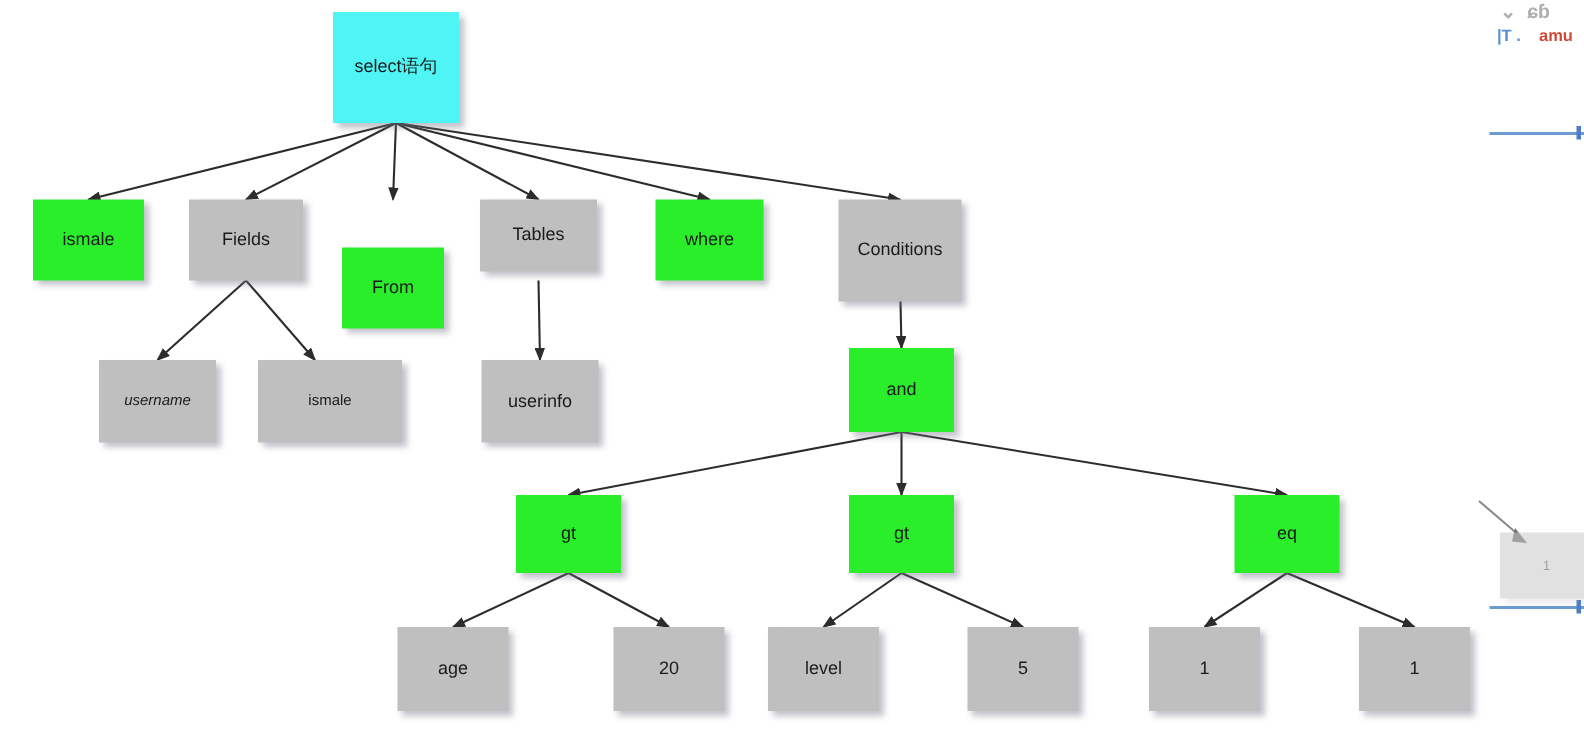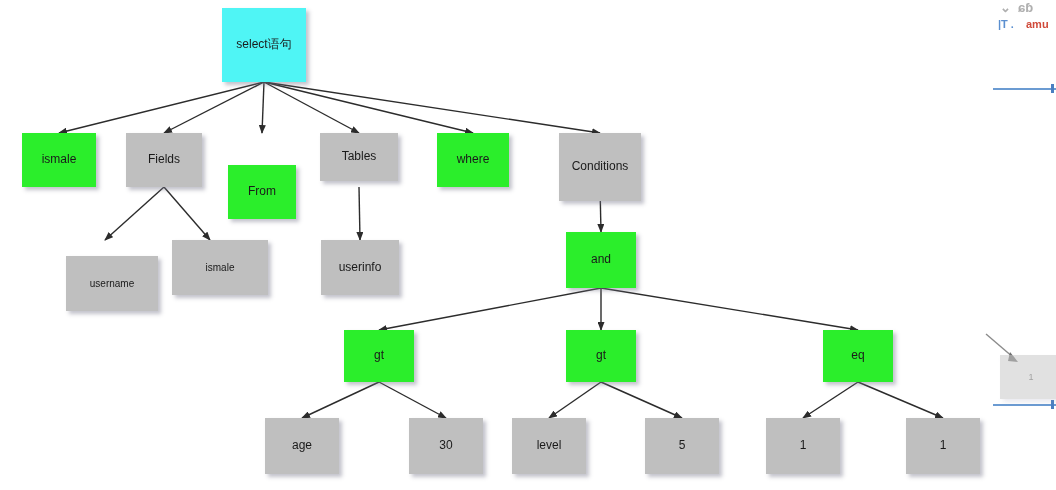--- a/index.html
+++ b/index.html
@@ -132,21 +132,21 @@
       </div>
       <div class="node n-gray sz-md" style="left: 320px; top: 133px; width: 78px; height: 48px;">
         <span>Tables</span>
       </div>
       <div class="node n-green sz-md" style="left: 437px; top: 133px; width: 72px; height: 54px;">
         <span>where</span>
       </div>
       <div class="node n-gray sz-md" style="left: 559px; top: 133px; width: 82px; height: 68px;">
         <span>Conditions</span>
       </div>
-      <div class="node n-gray sz-sm" style="left: 66px; top: 256px; width: 92px; height: 55px;">
+      <div class="node n-gray sz-sm" style="left: 66px; top: 240px; width: 78px; height: 55px; font-style: italic;">
         <span>username</span>
       </div>
       <div class="node n-gray sz-sm" style="left: 172px; top: 240px; width: 96px; height: 55px;">
         <span>ismale</span>
       </div>
       <div class="node n-gray sz-md" style="left: 321px; top: 240px; width: 78px; height: 55px;">
         <span>userinfo</span>
       </div>
       <div class="node n-green sz-md" style="left: 566px; top: 232px; width: 70px; height: 56px;">
         <span>and</span>
@@ -157,21 +157,21 @@
       <div class="node n-green sz-md" style="left: 566px; top: 330px; width: 70px; height: 52px;">
         <span>gt</span>
       </div>
       <div class="node n-green sz-md" style="left: 823px; top: 330px; width: 70px; height: 52px;">
         <span>eq</span>
       </div>
       <div class="node n-gray sz-md" style="left: 265px; top: 418px; width: 74px; height: 56px;">
         <span>age</span>
       </div>
       <div class="node n-gray sz-md" style="left: 409px; top: 418px; width: 74px; height: 56px;">
-        <span>30</span>
+        <span>20</span>
       </div>
       <div class="node n-gray sz-md" style="left: 512px; top: 418px; width: 74px; height: 56px;">
         <span>level</span>
       </div>
       <div class="node n-gray sz-md" style="left: 645px; top: 418px; width: 74px; height: 56px;">
         <span>5</span>
       </div>
       <div class="node n-gray sz-md" style="left: 766px; top: 418px; width: 74px; height: 56px;">
         <span>1</span>
       </div>

